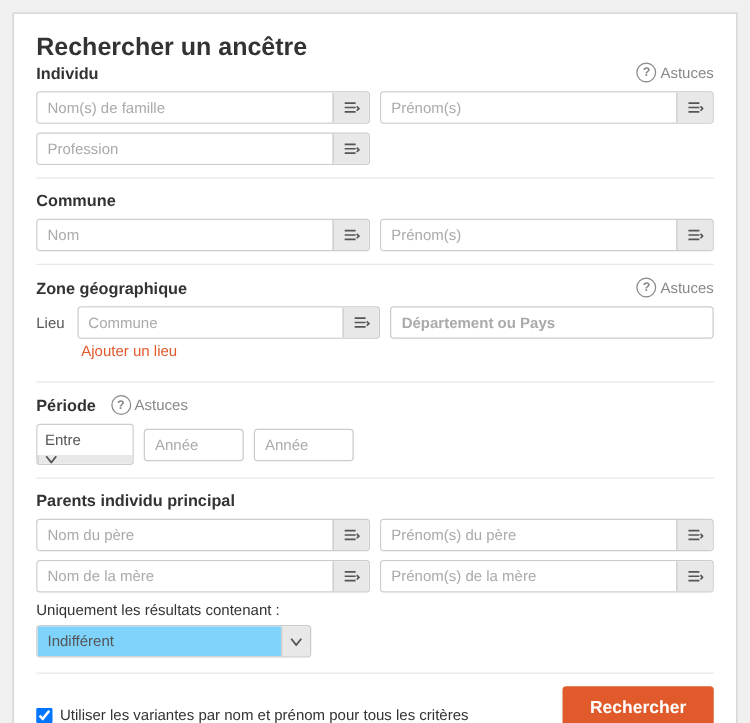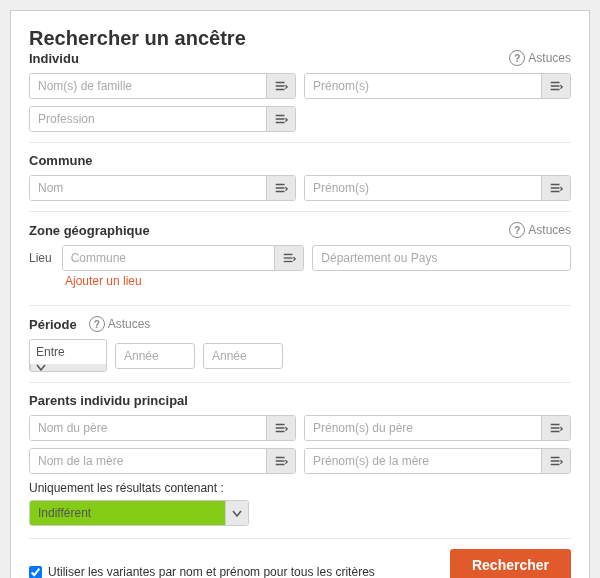--- a/index.html
+++ b/index.html
@@ -173,21 +173,21 @@
       overflow: hidden;
       width: 220px;
       margin-bottom: 12px;
     }
     .indifferent-select select {
       flex: 1;
       border: none;
       outline: none;
       padding: 5px 8px;
       font-size: 12px;
-      background: #84cc16;
+      background: #7dd3fc;
       color: #555;
       cursor: pointer;
       appearance: none;
       -webkit-appearance: none;
     }
     .indifferent-arrow {
       background: #e8e8e8;
       border-left: 1px solid #ccc;
       display: flex;
       align-items: center;
@@ -230,20 +230,21 @@
       margin: 10px 0;
     }
     .dept-input {
       flex: 1;
       border: 1px solid #ccc;
       border-radius: 3px;
       padding: 5px 8px;
       font-size: 12px;
       color: #0f172a;
       outline: none;
+      font-weight: bold;
     }
     .dept-input::placeholder {
       color: #aaa;
     }
   </style>
 </head>
 <body>
 
 <div class="container">
   <div class="page-title">Rechercher un ancêtre</div>

